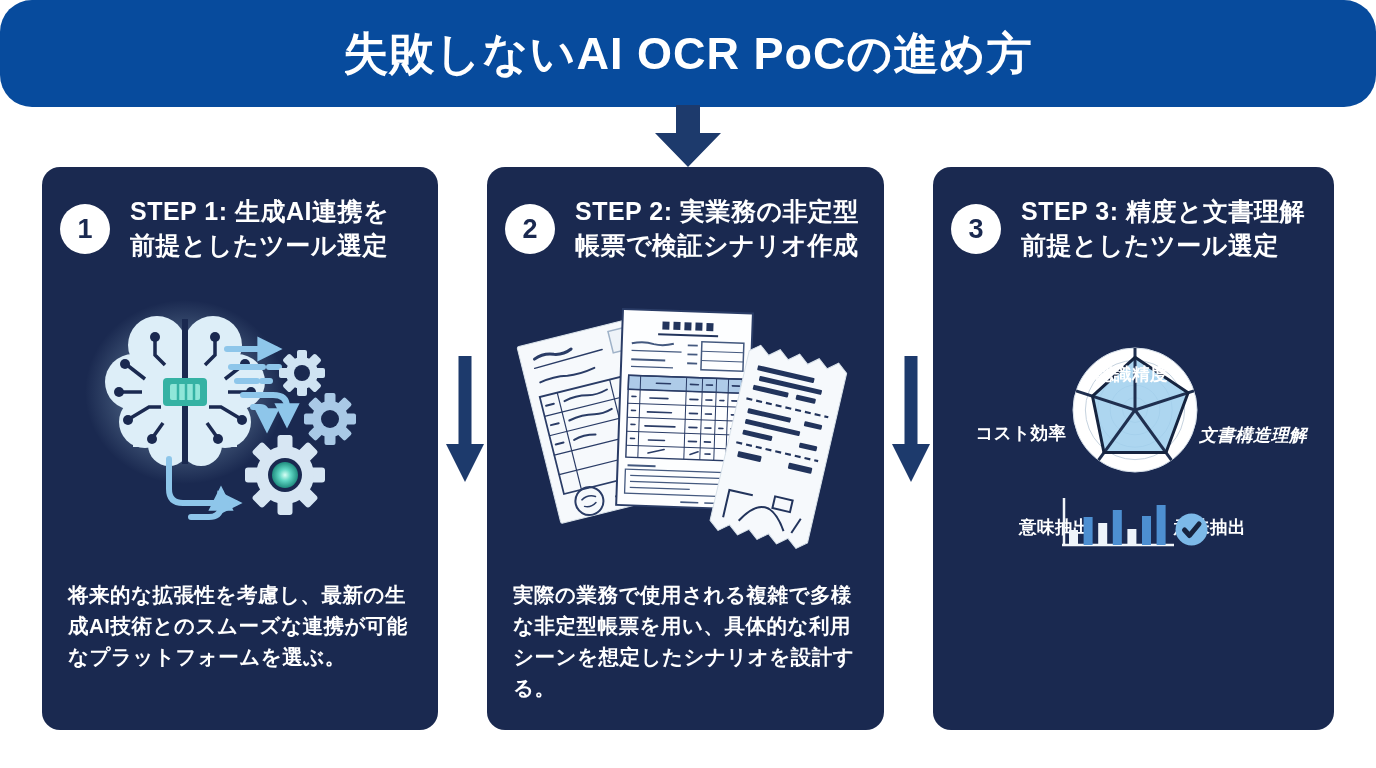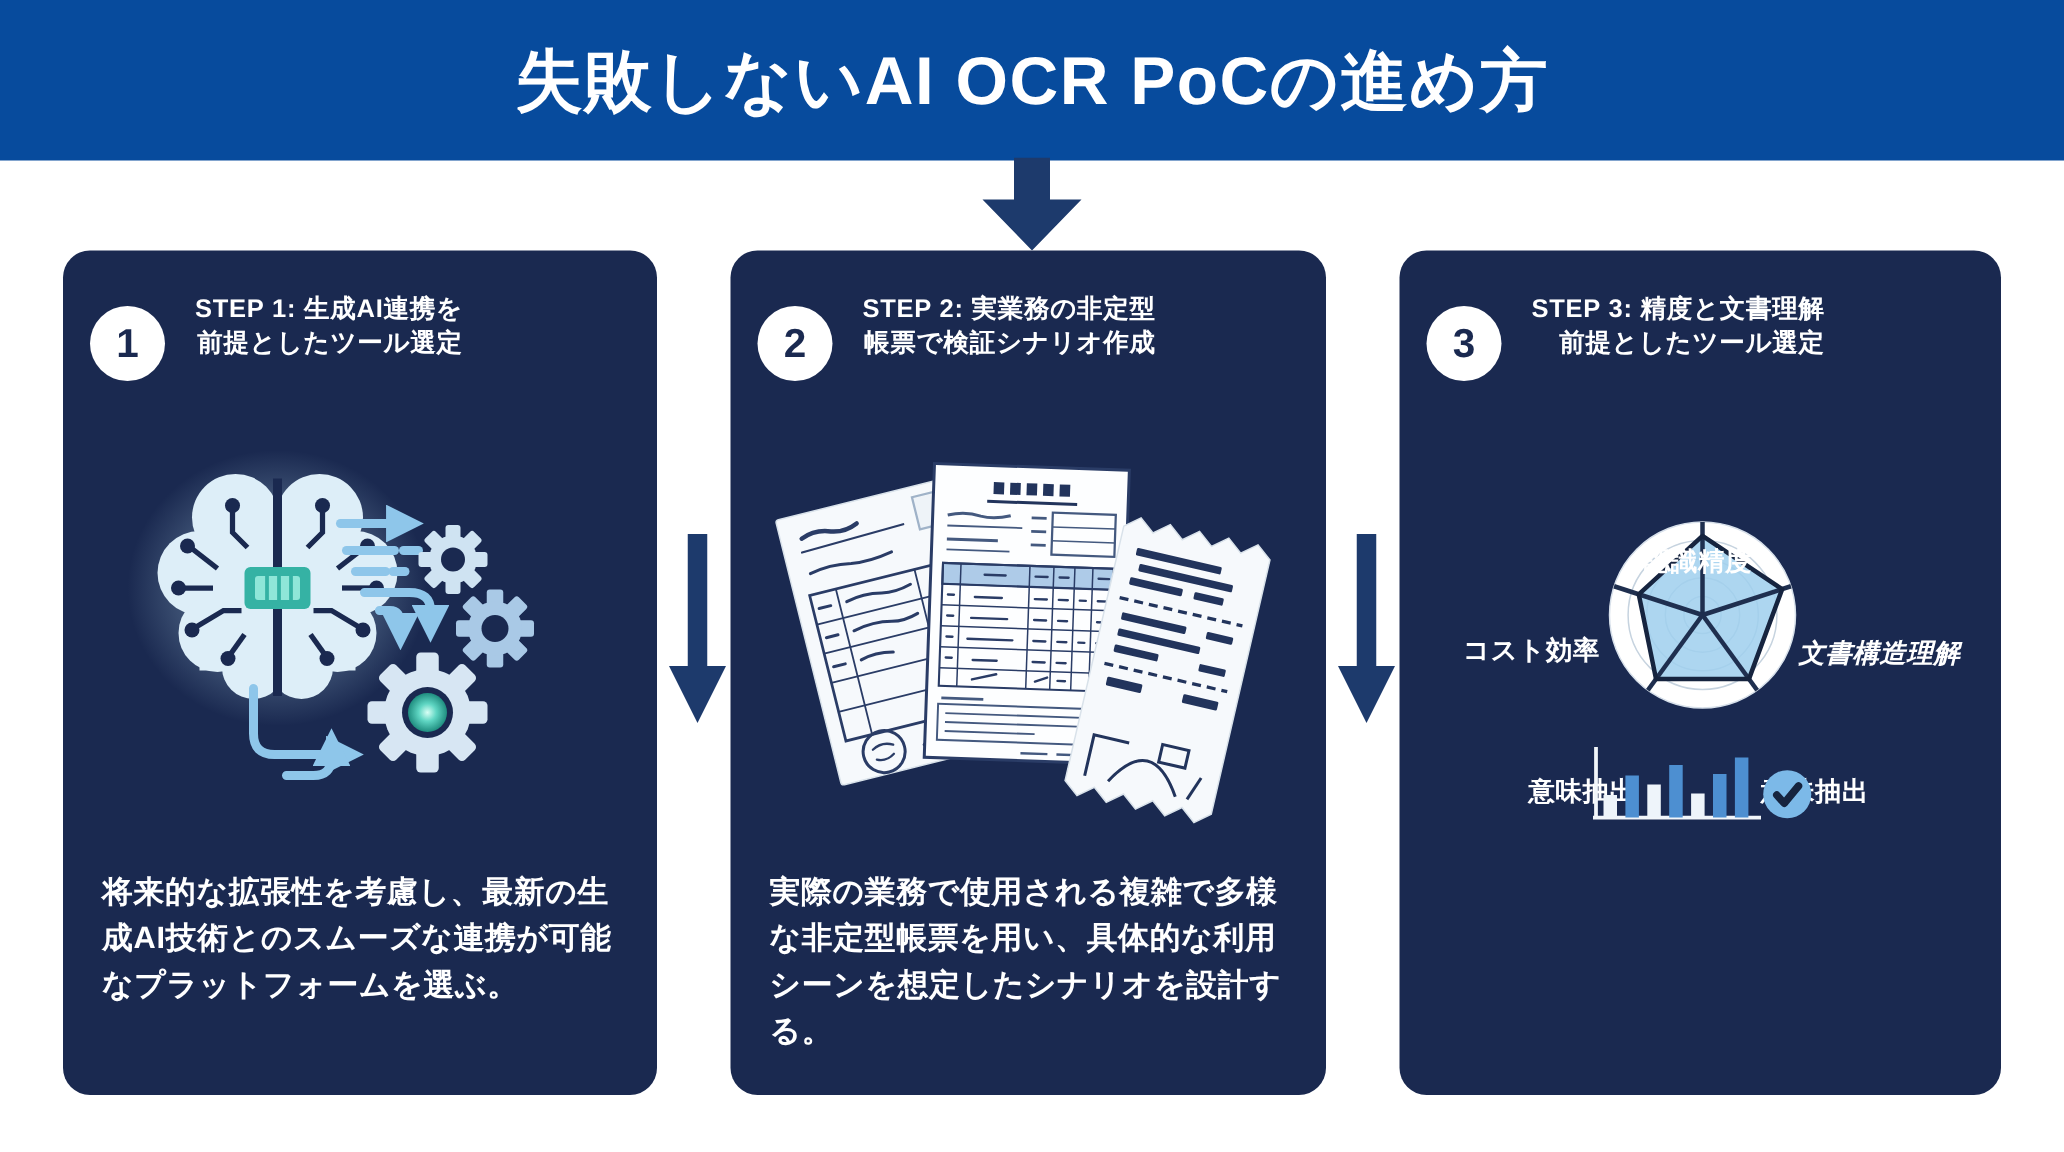--- a/index.html
+++ b/index.html
@@ -1,39 +1,39 @@
 <!DOCTYPE html>
 <html><head>
 <meta charset="utf-8">
 <style>
   html,body{margin:0;padding:0;background:#fff;}
   body{width:1376px;height:768px;font-family:"Liberation Sans","DejaVu Sans",sans-serif;}
   .canvas{position:relative;width:1376px;height:768px;background:#ffffff;overflow:hidden;}
 
   
   .banner{position:absolute;left:0;top:0;width:1376px;height:107px;background:#074b9d;
-          display:flex;align-items:center;justify-content:center;}
+          display:flex;align-items:center;justify-content:center;border-radius:32px;}
   .banner h1{margin:0;color:#ffffff;font-size:45px;font-weight:bold;letter-spacing:1px;}
 
   
   .main-arrow{position:absolute;left:648px;top:105px;width:80px;height:62px;}
   .gutter-arrow{position:absolute;top:356px;width:38px;height:126px;}
   .gutter-arrow.a1{left:446px;}
   .gutter-arrow.a2{left:892px;}
 
   
   .card{position:absolute;top:167px;height:563px;background:#1a2950;border-radius:18px;}
   .card.c1{left:42px;width:396px;}
   .card.c2{left:487px;width:397px;}
   .card.c3{left:933px;width:401px;}
 
   .card-head{position:absolute;top:28px;left:18px;right:12px;display:flex;gap:20px;align-items:flex-start;}
   .num-badge{flex:0 0 50px;width:50px;height:50px;border-radius:50%;background:#ffffff;color:#1a2950;
              font-weight:bold;font-size:27px;display:flex;align-items:center;justify-content:center;margin-top:9px;}
-  .card-title{margin:0;color:#ffffff;font-size:17px;font-weight:bold;line-height:1.34;letter-spacing:0.5px;text-align:right;}
+  .card-title{margin:0;color:#ffffff;font-size:25px;font-weight:bold;line-height:1.34;letter-spacing:0.5px;}
 
   .card-desc{position:absolute;left:26px;right:20px;top:412px;margin:0;color:#ffffff;
              font-size:20.5px;font-weight:bold;line-height:1.52;letter-spacing:0.5px;}
 
   .illus{position:absolute;}
   .illus.i1{left:15px;top:120px;width:360px;height:290px;}
   .illus.i2{left:20px;top:128px;width:360px;height:260px;}
 
   
   .radar-svg{position:absolute;left:135px;top:176px;width:134px;height:134px;}

